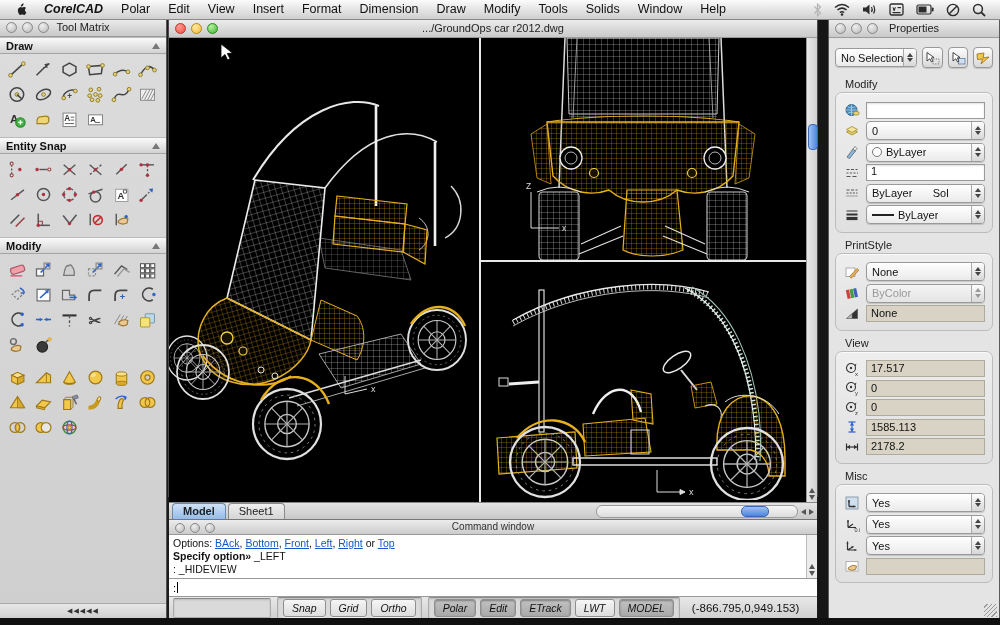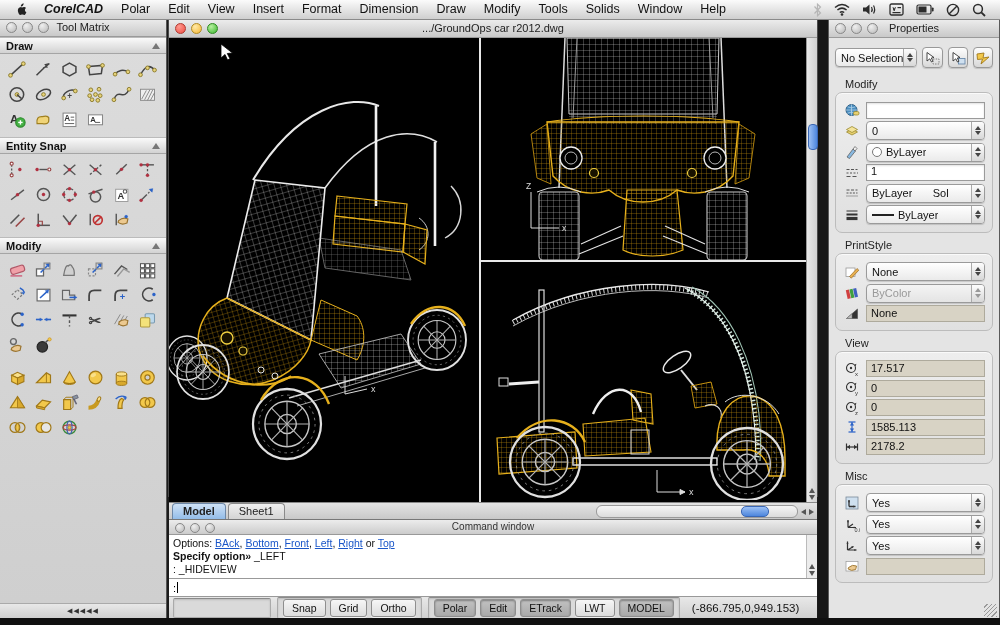--- a/index.html
+++ b/index.html
@@ -74,21 +74,21 @@
     background:#ececec;display:flex;flex-direction:column;justify-content:flex-end;align-items:center;gap:2px;padding-bottom:2px;box-sizing:border-box;}
   .cmd-input{height:17px;border-top:1px solid #999;background:#fff;font-size:11px;padding:1px 4px;display:flex;align-items:center;}
   .caret{display:inline-block;width:1px;height:11px;background:#000;margin-left:1px;}
   
   .statusbar{height:26px;background:linear-gradient(#e8e8e8,#cfcfcf);border-top:1px solid #999;
     display:flex;align-items:center;padding:0 4px;gap:6px;}
   .sunken{border:1px solid #aaa;border-top-color:#8a8a8a;background:#dadada;height:18px;border-radius:2px;box-shadow:inset 0 1px 2px rgba(0,0,0,.15);}
   .sb-left{width:96px;}
   .sb-group{display:flex;gap:4px;padding:2px 5px;align-items:center;height:22px;box-sizing:border-box;}
   .sb-btn{font-size:10.5px;color:#111;padding:2px 8px;border:1px solid #8e8e8e;border-radius:3px;
-    background:linear-gradient(#f6f6f6,#dcdcdc);box-shadow:0 1px 0 rgba(255,255,255,.7);}
+    background:linear-gradient(#f6f6f6,#dcdcdc);box-shadow:0 1px 0 rgba(255,255,255,.7);font-style:italic;}
   .sb-btn.on{background:linear-gradient(#c2c2c2,#a9a9a9);box-shadow:inset 0 1px 2px rgba(0,0,0,.35);}
   .coords{flex:1;font-size:11.5px;color:#111;padding:2px 6px;line-height:16px;}
   .bottomstrip{position:absolute;left:0;right:0;bottom:0;height:7px;background:#101010;}
   .gapcol{position:absolute;top:19px;left:818px;width:10px;bottom:0;background:#161616;}
   
   .props{position:absolute;top:19px;right:0;width:172px;bottom:5px;background:#e4e4e4;
     border:1px solid #5a5a5a;box-sizing:border-box;display:flex;flex-direction:column;}
   .props-body{flex:1;position:relative;overflow:hidden;}
   .sel-row{display:flex;align-items:center;gap:5px;padding:9px 6px 6px;}
   .dd{display:flex;align-items:center;background:linear-gradient(#ffffff,#eaeaea);border:1px solid #9a9a9a;

